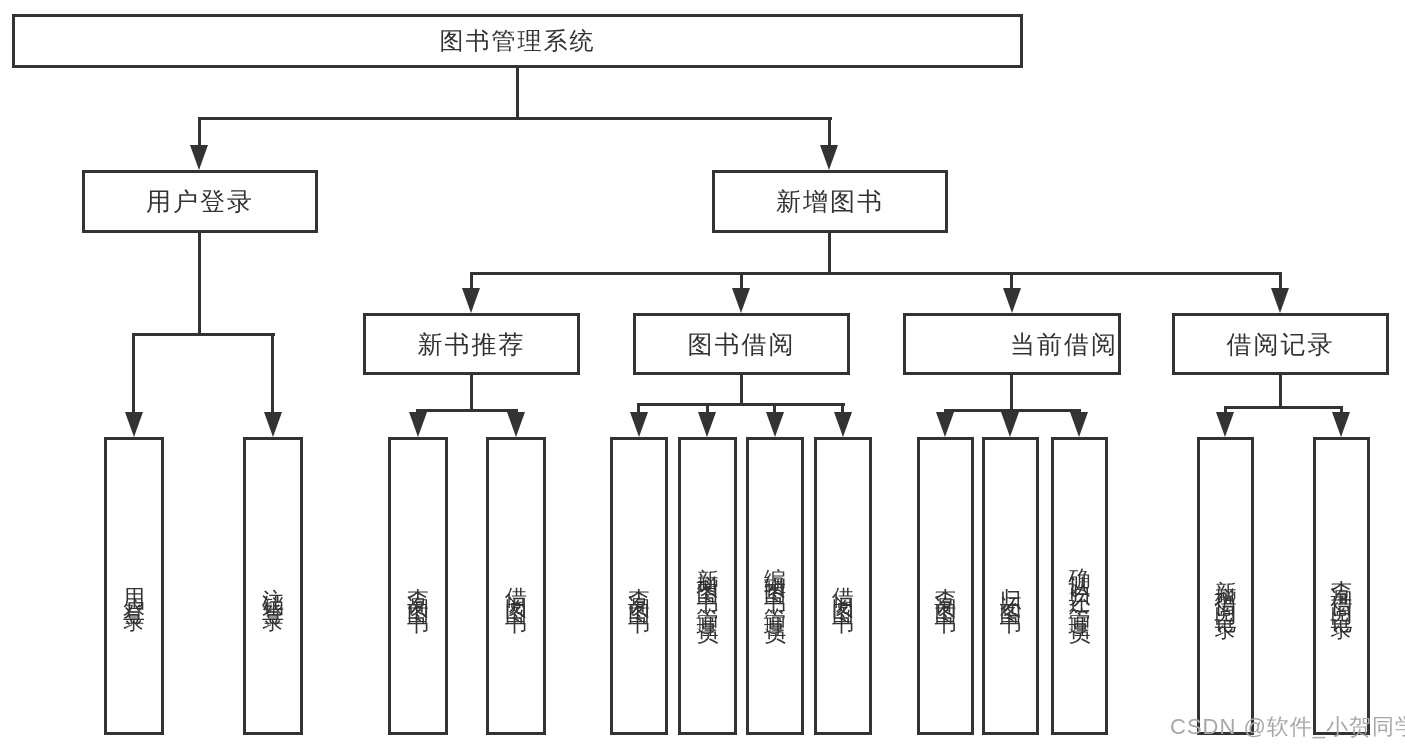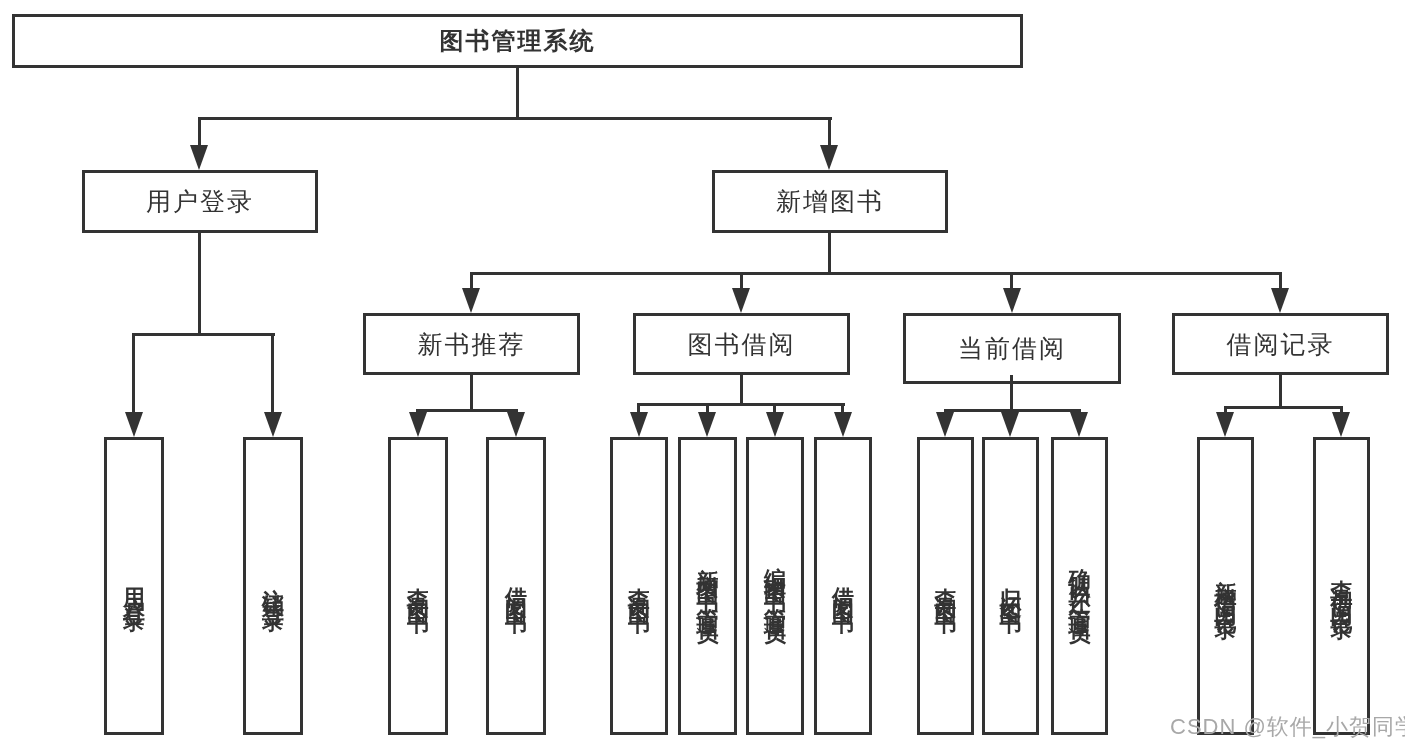--- a/index.html
+++ b/index.html
@@ -16,21 +16,20 @@
     font-family:"Liberation Sans",sans-serif;
     overflow:hidden;
   }
   .box{
     position:absolute;
     box-sizing:border-box;
     border:3px solid var(--line);
     background:#ffffff;
     display:flex;align-items:center;justify-content:center;
     color:var(--text);
-    font-weight:bold;
   }
   .h-box{font-size:25px;letter-spacing:2px;font-weight:400;}
   .root-box{font-size:24px;letter-spacing:2px;}
   .leaf span{
     writing-mode:vertical-rl;
     text-orientation:mixed;
     font-size:22px;
     letter-spacing:8px;
     line-height:1.1;
   }
@@ -88,21 +87,21 @@
   <div class="ah" style="left:1003px;top:288px;"></div>
   <div class="vl" style="left:1279px;top:272px;width:3px;height:18px;"></div>
   <div class="ah" style="left:1271px;top:288px;"></div>
 
   <div class="box h-box" style="left:633px;top:313px;width:217px;height:62px;">
     <span>图书借阅</span>
   </div>
   <div class="box h-box" style="left:363px;top:313px;width:217px;height:62px;">
     <span>新书推荐</span>
   </div>
-  <div class="box h-box" style="left:903px;top:313px;width:218px;height:71px;">
+  <div class="box h-box" style="left:903px;top:313px;width:218px;height:62px;justify-content:flex-end;">
     <span>当前借阅</span>
   </div>
   <div class="box h-box" style="left:1172px;top:313px;width:217px;height:62px;">
     <span>借阅记录</span>
   </div>
 
   <div class="vl" style="left:470px;top:375px;width:3px;height:34px;"></div>
   <div class="hl" style="left:417px;top:409px;width:101px;height:3px;"></div>
   <div class="vl" style="left:416px;top:409px;width:3px;height:6px;"></div>
   <div class="ah" style="left:409px;top:412px;"></div>

